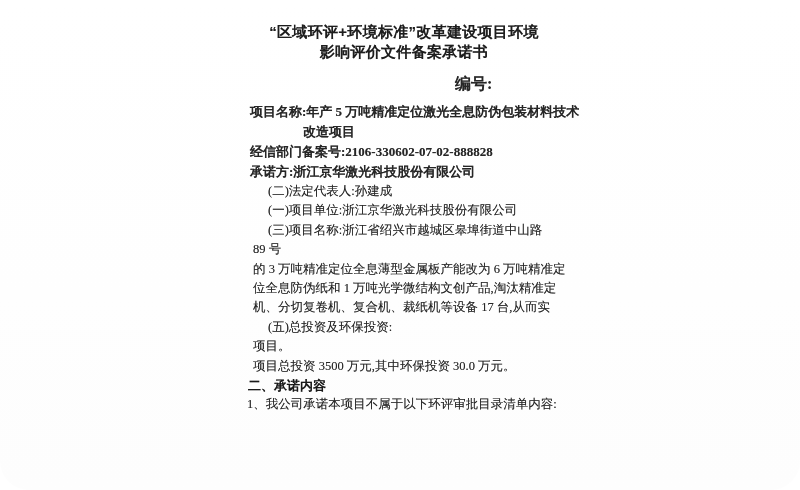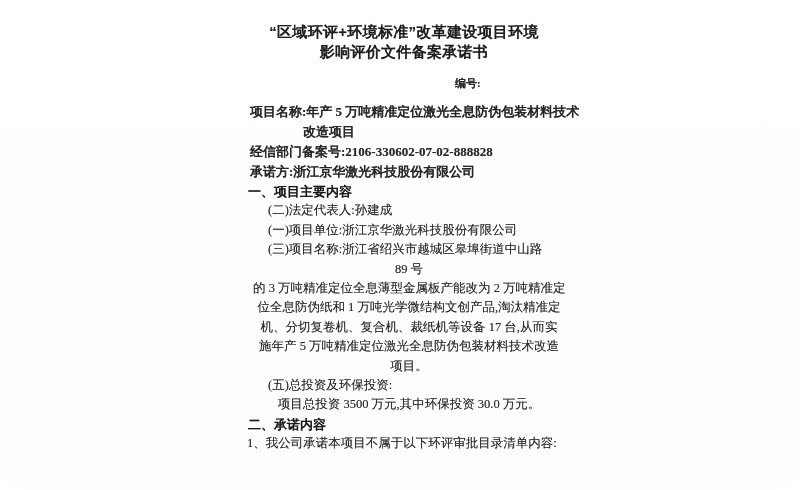--- a/index.html
+++ b/index.html
@@ -32,21 +32,21 @@
     font-family: "Liberation Sans", "DejaVu Sans", sans-serif;
     font-weight: bold;
     font-size: 15px;
     line-height: 20px;
     color: #1d1d1d;
     letter-spacing: 0.3px;
   }
   .no-line {
     margin-top: 14px;
     margin-left: 212px;
-    font-size: 11px;
+    font-size: 16px;
     font-weight: bold;
     line-height: 15px;
   }
   .fields {
     margin-top: 11px;
     font-size: 13px;
     font-weight: 600;
   }
   .fields .line {
     line-height: 20px;
@@ -64,21 +64,21 @@
     padding-left: 5px;
     color: #191919;
     white-space: nowrap;
   }
   .body-line {
     font-size: 12.5px;
     line-height: 19.4px;
     white-space: nowrap;
   }
   .item-first { padding-left: 25px; }
-  .item-cont  { padding-left: 10px; text-align: center; }
+  .item-cont  { padding-left: 10px; }
   .s2-item    { padding-left: 4px; font-weight: 500; }
 </style>
 </head>
 <body>
 
 <div class="page">
   <div class="doc">
 
     <div class="title">
       <div>“区域环评+环境标准”改革建设项目环境</div>
@@ -87,33 +87,31 @@
 
     <div class="no-line">编号:</div>
 
     <div class="fields">
       <div class="line">项目名称:年产 5 万吨精准定位激光全息防伪包装材料技术</div>
       <div class="line cont">改造项目</div>
       <div class="line">经信部门备案号:2106-330602-07-02-888828</div>
       <div class="line">承诺方:浙江京华激光科技股份有限公司</div>
     </div>
 
-    <div class="sec-heading">一、项目主要内容</div>
 
     <div class="body-line item-first">(二)法定代表人:孙建成</div>
     <div class="body-line item-first">(一)项目单位:浙江京华激光科技股份有限公司</div>
     <div class="body-line item-first">(三)项目名称:浙江省绍兴市越城区皋埠街道中山路</div>
     <div class="body-line item-cont">89 号</div>
 
-    <div class="body-line item-cont">的 3 万吨精准定位全息薄型金属板产能改为 2 万吨精准定</div>
+    <div class="body-line item-cont">的 3 万吨精准定位全息薄型金属板产能改为 6 万吨精准定</div>
     <div class="body-line item-cont">位全息防伪纸和 1 万吨光学微结构文创产品,淘汰精准定</div>
     <div class="body-line item-cont">机、分切复卷机、复合机、裁纸机等设备 17 台,从而实</div>
-    <div class="body-line item-cont">施年产 5 万吨精准定位激光全息防伪包装材料技术改造</div>
+    <div class="body-line item-first">(五)总投资及环保投资:</div>
+
     <div class="body-line item-cont">项目。</div>
-
-    <div class="body-line item-first">(五)总投资及环保投资:</div>
     <div class="body-line item-cont">项目总投资 3500 万元,其中环保投资 30.0 万元。</div>
 
     <div class="sec-heading">二、承诺内容</div>
     <div class="body-line s2-item">1、我公司承诺本项目不属于以下环评审批目录清单内容:</div>
 
   </div>
 </div>
 
 </body></html>

